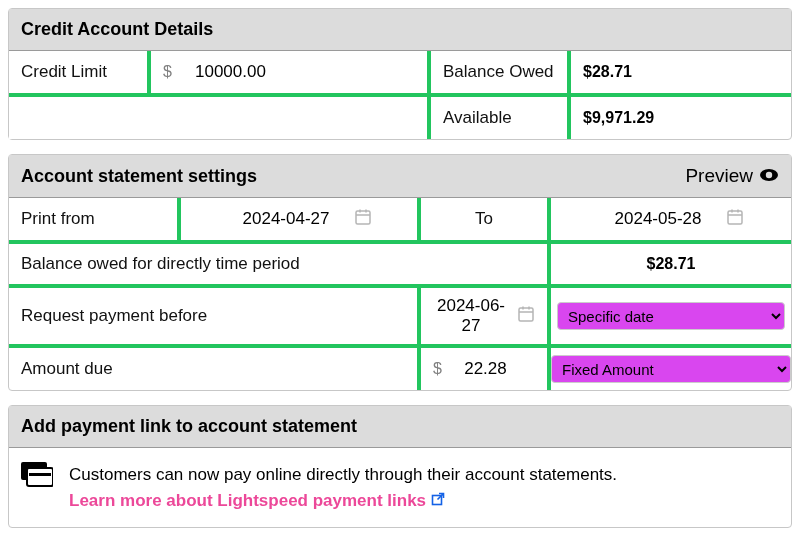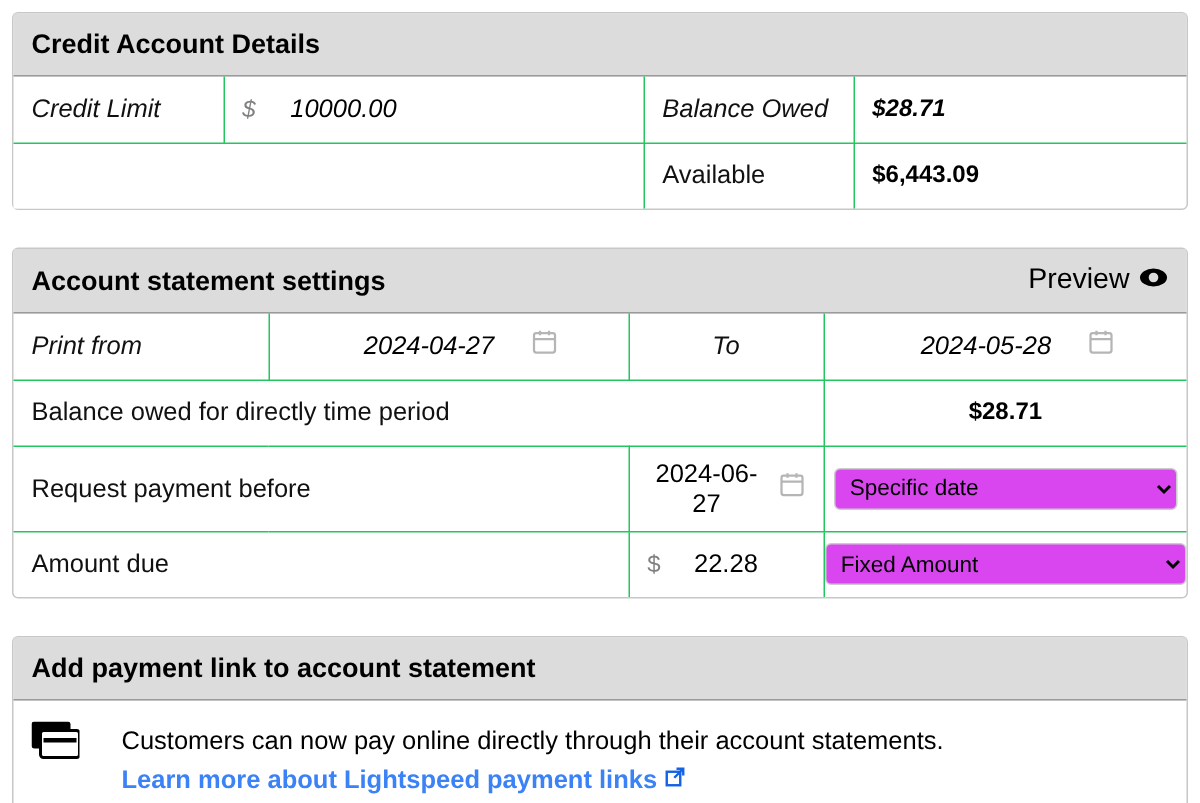--- a/index.html
+++ b/index.html
@@ -7,21 +7,21 @@
       font-family: "Helvetica Neue", Helvetica, Arial, sans-serif;
       font-size: 16px;
       color: #000;
       width: 800px;
       background: #fff;
       padding: 8px;
     }
     .panel {
       border: 1px solid #c7c7c7;
       border-radius: 4px;
-      margin-bottom: 25px;
+      margin-bottom: 14px;
     }
     .panel-header {
       background: #dcdcdc;
       padding: 10px 12px;
       font-weight: 700;
       font-size: 18px;
       border-bottom: 1px solid #9a9a9a;
       display: flex;
       justify-content: space-between;
       align-items: center;
@@ -31,26 +31,26 @@
       font-size: 19px;
       display: flex;
       align-items: center;
       gap: 6px;
     }
     table.grid {
       width: 100%;
       border-collapse: collapse;
     }
     table.grid td {
-      border: 1px solid #22c55e;
+      border: 4px solid #22c55e;
       padding: 8px 12px;
       vertical-align: middle;
       height: 44px;
     }
-    table.grid tr:first-child td { border-top: none; font-style: italic; }
+    table.grid tr:first-child td { border-top: none; }
     table.grid td:first-child { border-left: none; }
     table.grid td:last-child { border-right: none; }
     table.grid tr:last-child td { border-bottom: none; }
     .lbl { color: #111; font-size: 17px; width: 120px; }
     .currency-prefix {
       color: #808080;
       display: inline-block;
       width: 18px;
     }
     .val-input {
@@ -73,27 +73,27 @@
       width: 100%;
       height: 28px;
       font-size: 15px;
       border: 1px solid #ccc;
       border-radius: 4px;
       background: #d946ef;
       padding: 2px 6px;
     }
     .info-row {
       display: flex;
-      gap: 28px;
+      gap: 16px;
       padding: 14px 12px;
       align-items: flex-start;
     }
     .info-row .msg { font-size: 17px; line-height: 1.5; }
     .link {
-      color: #3b82f6;
+      color: #ec4899;
       font-weight: 700;
       text-decoration: none;
     }
     .icon-svg { display: inline-block; }
     .cal-icon { color: #b0b0b0; }
   </style>
 </head>
 <body>
 
 <div class="panel">
@@ -107,21 +107,21 @@
       <td style="width:280px;padding-left:12px;">
         <span class="currency-prefix">$</span>
         <span class="val-input">10000.00</span>
       </td>
       <td class="lbl" style="width:140px;">Balance Owed</td>
       <td class="bold">$28.71</td>
     </tr>
     <tr>
       <td class="empty-cell" colspan="2"></td>
       <td class="lbl">Available</td>
-      <td class="bold">$6,443.09</td>
+      <td class="bold">$9,971.29</td>
     </tr>
   </tbody>
     </table>
 </div>
 
 <div class="panel">
   <div class="panel-header">
     <span>Account statement settings</span>
     <span class="right">
       <span>Preview</span>

